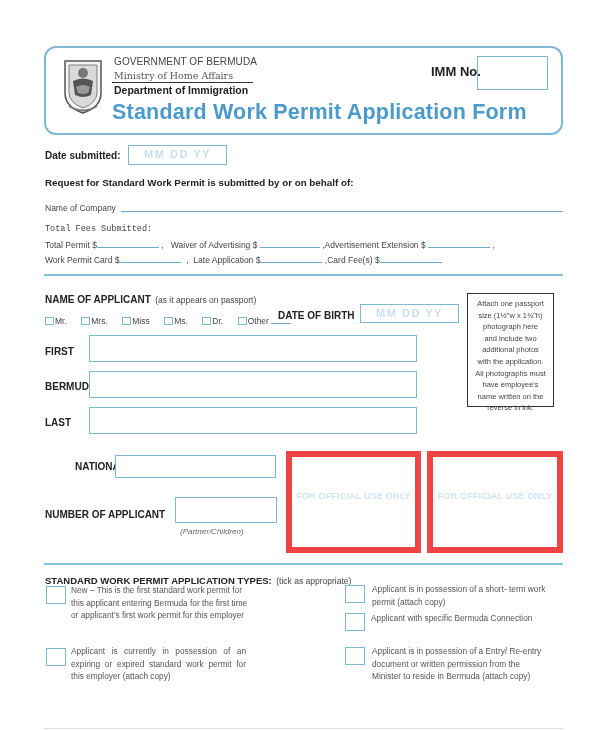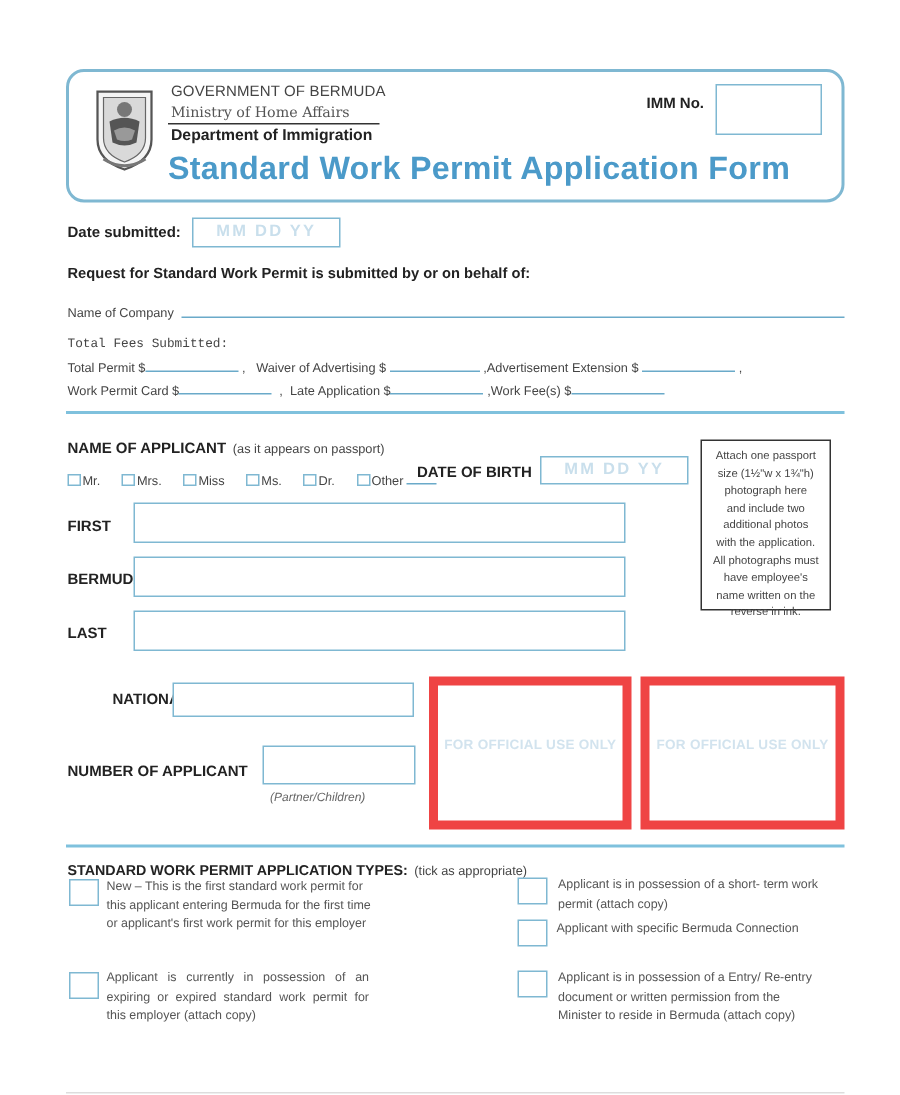--- a/index.html
+++ b/index.html
@@ -7,21 +7,21 @@
   body { font-family: "Liberation Sans", sans-serif; color: #222; position: relative; }
   .abs { position: absolute; }
 
   
   .header-box { left: 44px; top: 46px; width: 519px; height: 89px; border: 2px solid #7fb8d2; border-radius: 12px; }
   .crest { left: 63px; top: 59px; width: 40px; height: 56px; }
   .gov { left: 114px; top: 56px; font-size: 10px; color: #444; letter-spacing: 0.1px; }
   .ministry { left: 114px; top: 70px; font-size: 9.5px; color: #555; font-family: "DejaVu Serif", serif; font-style: normal; }
   .hdr-rule { left: 112px; top: 82px; width: 141px; height: 1px; background: #333; }
   .dept { left: 114px; top: 84px; font-size: 10.5px; font-weight: bold; color: #222; }
-  .imm-label { left: 431px; top: 64px; font-size: 10px; font-weight: bold; color: #222; }
+  .imm-label { left: 431px; top: 64px; font-size: 13px; font-weight: bold; color: #222; }
   .imm-box { left: 477px; top: 56px; width: 71px; height: 34px; border: 1px solid #7fb8d2; }
   .title { left: 112px; top: 100px; font-size: 21.5px; font-weight: bold; color: #4b9ac9; letter-spacing: 0.2px; white-space: nowrap; }
 
   
   .lbl-b { font-size: 10px; font-weight: bold; color: #222; white-space: nowrap; }
   .lbl-s { font-size: 8.5px; color: #444; white-space: nowrap; }
   .ph-box { border: 1px solid #7fb8d2; color: #c9dfec; font-size: 11px; font-weight: bold; text-align: center; letter-spacing: 1.5px; line-height: 17px; }
   .line { height: 1px; background: #6aaac9; }
   .rule { height: 2px; background: #7fc1dd; }
 
@@ -86,21 +86,21 @@
   <span>,</span>&nbsp;&nbsp;
   <span>Waiver of Advertising $</span> <span class="fee-line" style="width:60px;"></span>
   <span>,</span><span>Advertisement Extension $</span> <span class="fee-line" style="width:62px;"></span>
   <span>,</span>
 </div>
 
 <div class="abs lbl-s" style="left:45px; top:255px;">
   <span>Work Permit Card  $</span><span class="fee-line" style="width:62px;"></span>
   &nbsp;<span>,</span>&nbsp;
   <span>Late Application $</span><span class="fee-line" style="width:62px;"></span>
-  <span>,</span><span>Work Fee(s)  $</span><span class="fee-line" style="width:62px;"></span>
+  <span>,</span><span>Card Fee(s)  $</span><span class="fee-line" style="width:62px;"></span>
 </div>
 
 <div class="abs rule" style="left:44px; top:274px; width:519px;"></div>
 
 <div class="abs" style="left:45px; top:289px; white-space:nowrap;">
   <span class="lbl-b">NAME OF APPLICANT</span>
   <span class="lbl-s">(as it appears on passport)</span>
 </div>
 
 <div class="abs" style="left:45px; top:310px; white-space:nowrap;">

